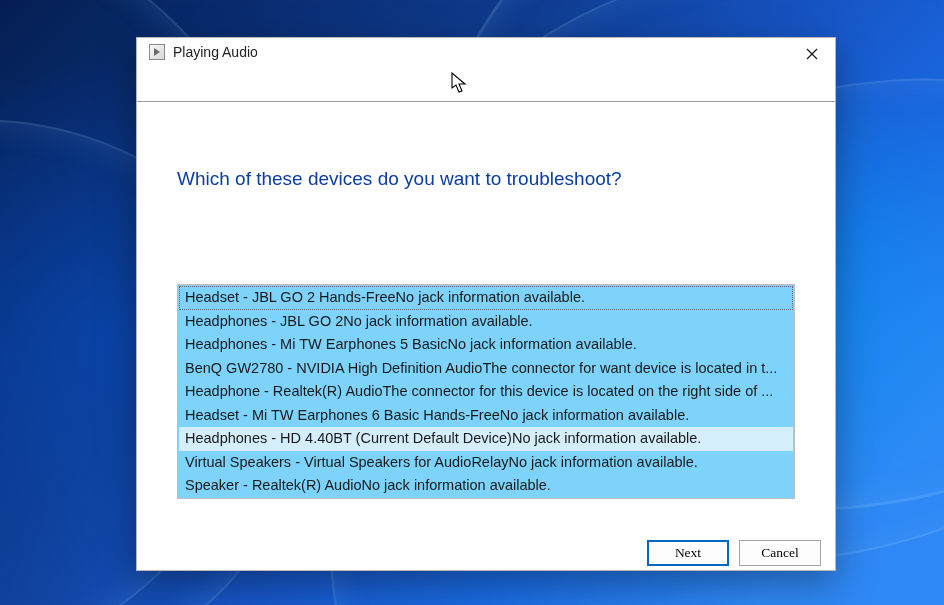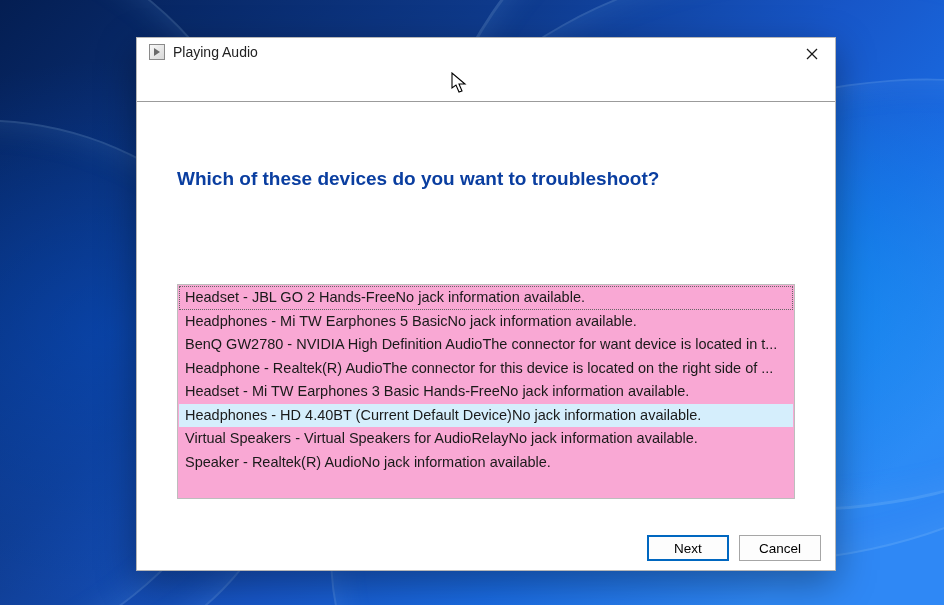--- a/index.html
+++ b/index.html
@@ -73,27 +73,27 @@
     margin: 0;
   }
   .body {
     flex: 1 1 auto;
     padding: 22px 40px 0 40px;
     position: relative;
   }
   .heading {
     color: #0a3ea0;
     font-size: 19px;
-    font-weight: 700;
+    font-weight: 400;
     margin-top: 8px;
   }
   .listbox {
     margin-top: 94px;
     border: 1px solid #bdbdbd;
-    background: #f9a8d4;
+    background: #7dd3fc;
     height: 215px;
     overflow: hidden;
     padding: 1px;
   }
   .listrow {
     font-size: 14.5px;
     line-height: 23.5px;
     height: 23.5px;
     padding: 0 6px;
     white-space: nowrap;
@@ -107,22 +107,24 @@
     outline-offset: -1px;
   }
   .listrow.selected {
     background: #d5eefc;
   }
   .footer {
     height: 56px;
     border-top: 0;
     display: flex;
     justify-content: flex-end;
+    align-items: center;
     gap: 10px;
     padding: 0 14px 0 0;
+    font-family: Liberation Serif, serif;
   }
   .btn {
     min-width: 82px;
     height: 26px;
     padding: 0 14px;
     border: 1px solid #a6a6a6;
     background: #fdfdfd;
     font-size: 13.5px;
     display: inline-flex;
     align-items: center;
@@ -166,24 +168,25 @@
       </div>
     </div>
 
     <div class="hr"></div>
 
     <div class="body">
       <div class="heading">Which of these devices do you want to troubleshoot?</div>
 
       <div class="listbox" id="device-listbox">
           <div class="listrow focus">Headset - JBL GO 2 Hands-FreeNo jack information available.</div>
+          <div class="listrow">Headphones - JBL GO 2No jack information available.</div>
           <div class="listrow">Headphones - Mi TW Earphones 5 BasicNo jack information available.</div>
           <div class="listrow">BenQ GW2780 - NVIDIA High Definition AudioThe connector for want device is located in t...</div>
           <div class="listrow">Headphone - Realtek(R) AudioThe connector for this device is located on the right side of ...</div>
-          <div class="listrow">Headset - Mi TW Earphones 3 Basic Hands-FreeNo jack information available.</div>
+          <div class="listrow">Headset - Mi TW Earphones 6 Basic Hands-FreeNo jack information available.</div>
           <div class="listrow selected">Headphones - HD 4.40BT (Current Default Device)No jack information available.</div>
           <div class="listrow">Virtual Speakers - Virtual Speakers for AudioRelayNo jack information available.</div>
           <div class="listrow">Speaker - Realtek(R) AudioNo jack information available.</div>
         </div>
     </div>
 
     <div class="footer">
       <div class="btn primary">Next</div>
       <div class="btn">Cancel</div>
     </div>

